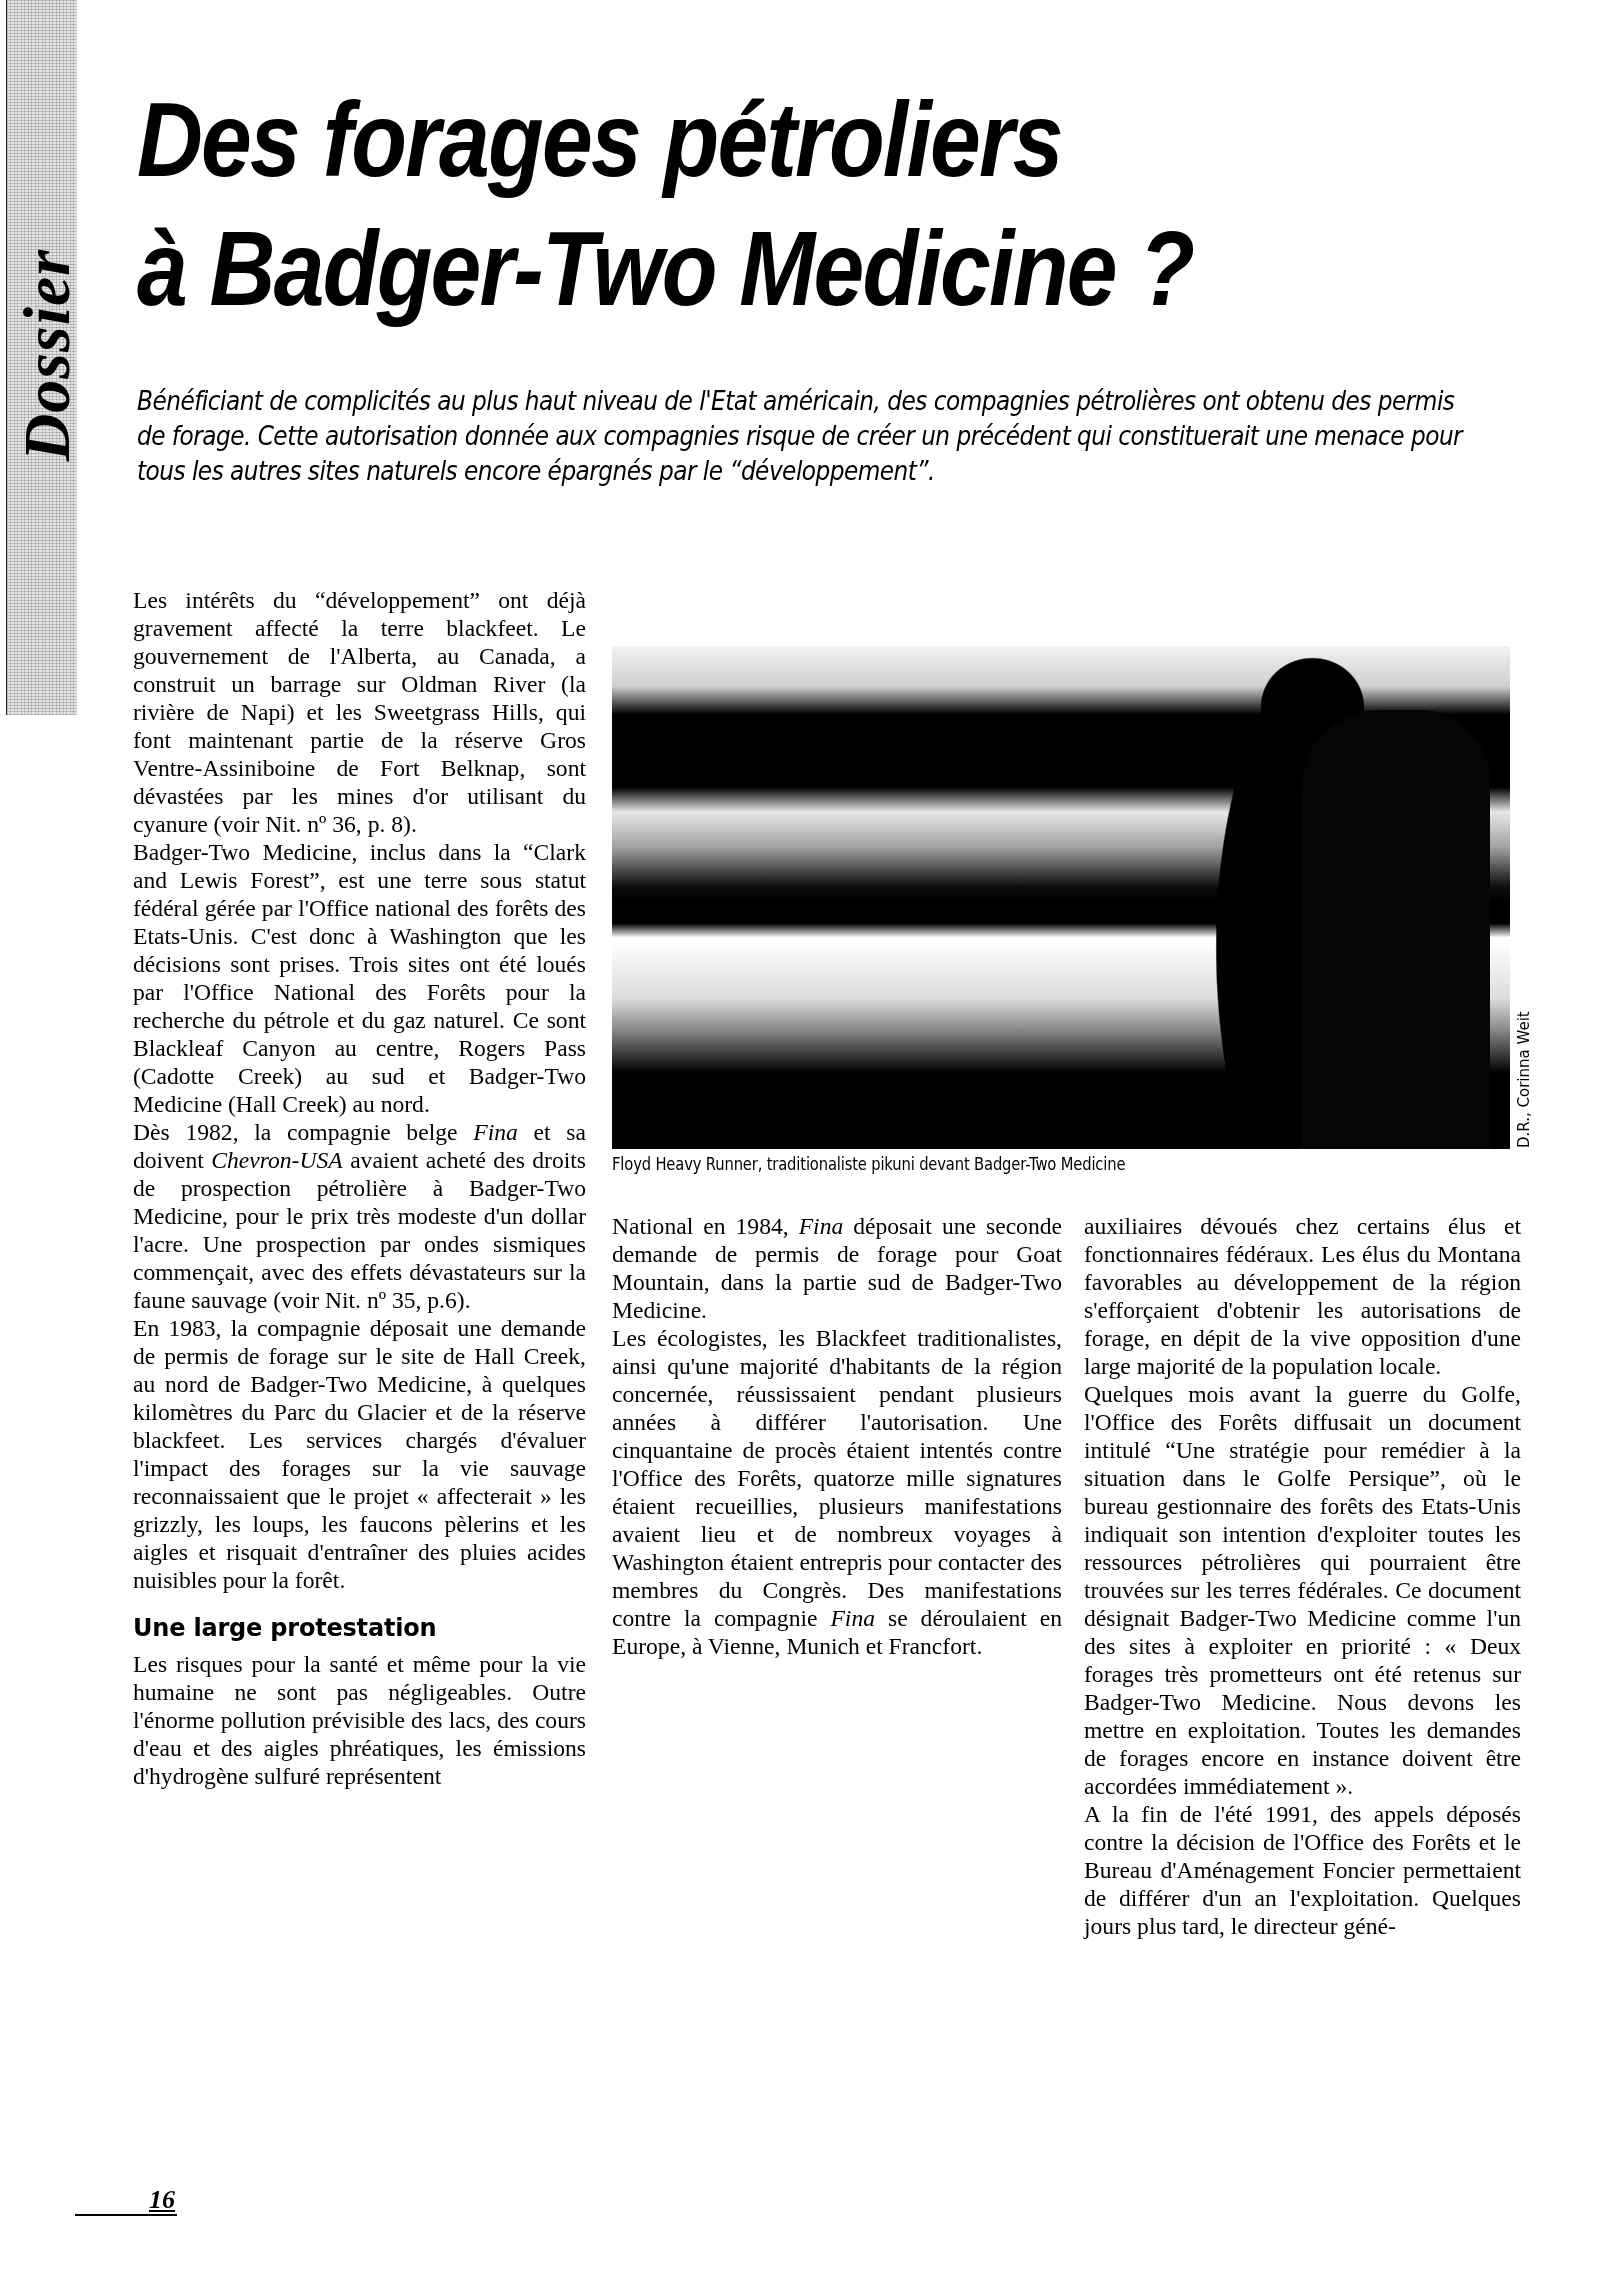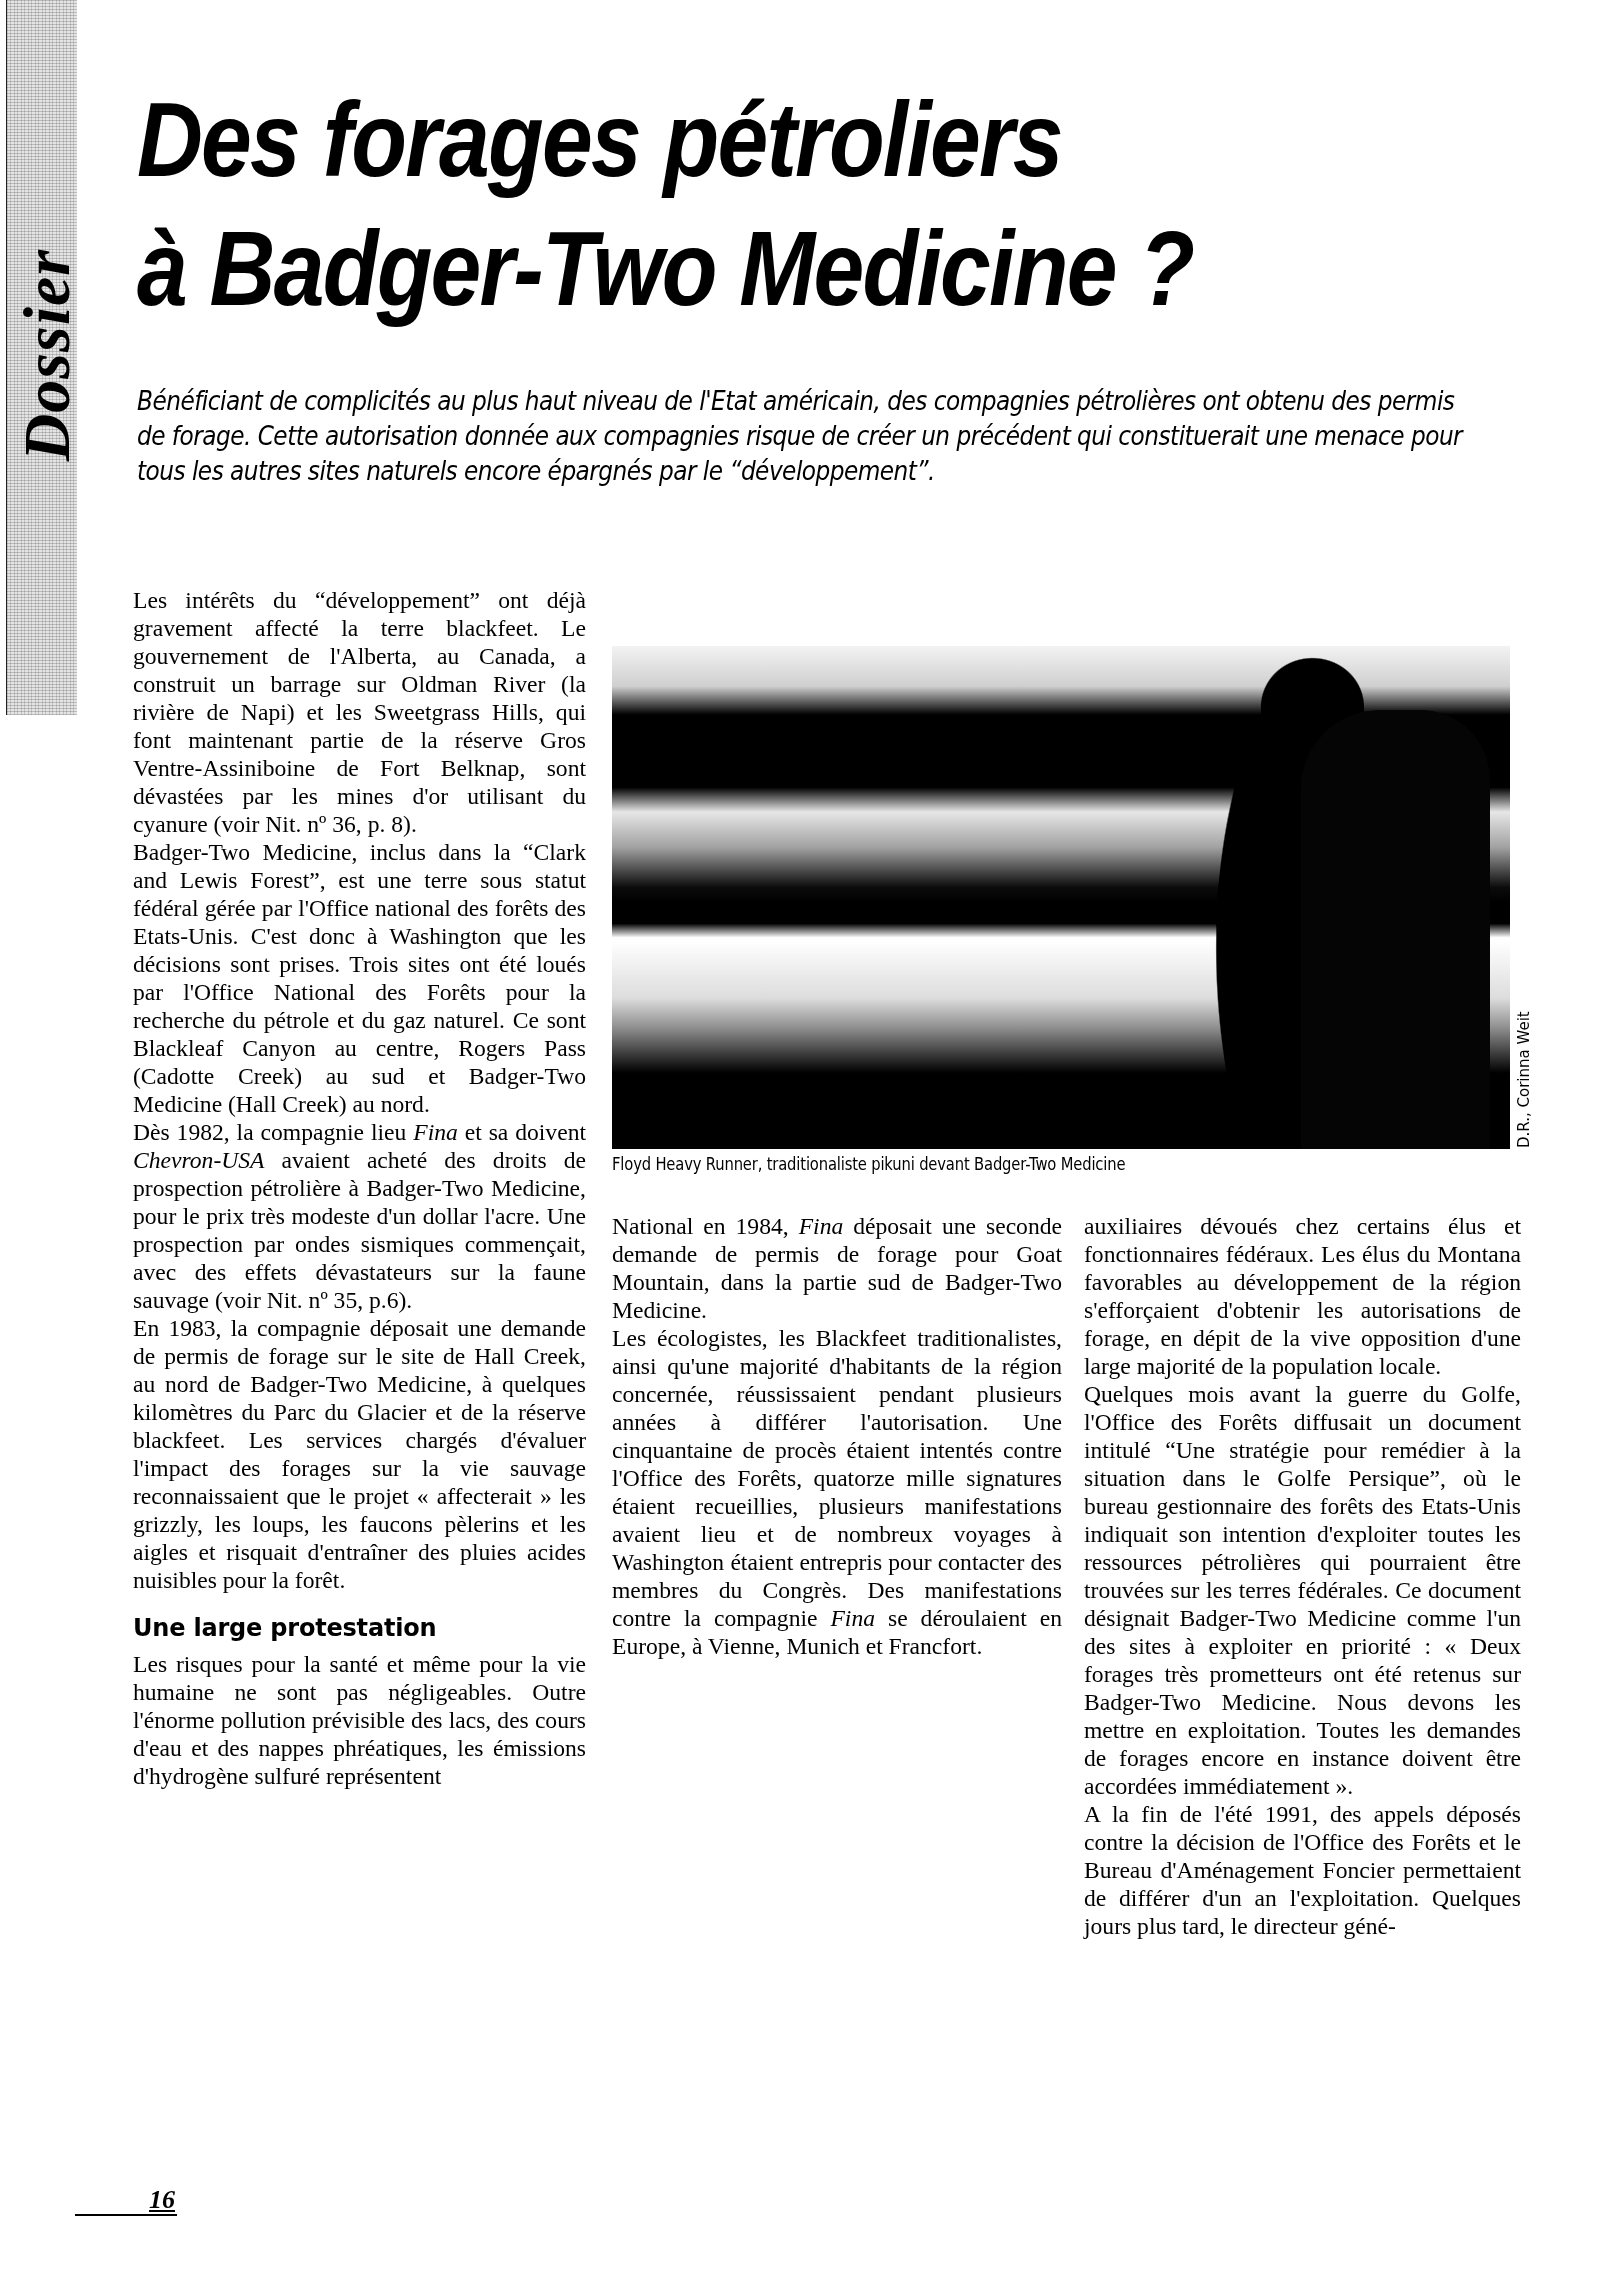--- a/index.html
+++ b/index.html
@@ -87,24 +87,24 @@
 <h1 class="title">
   <span>Des forages pétroliers</span><br>
   <span>à Badger-Two Medicine ?</span>
 </h1>
 
 <p class="lede">Bénéficiant de complicités au plus haut niveau de l'Etat américain, des compagnies pétrolières ont obtenu des permis de forage. Cette autorisation donnée aux compagnies risque de créer un précédent qui constituerait une menace pour tous les autres sites naturels encore épargnés par le “développement”.</p>
 
 <div class="col col-1">
   <p>Les intérêts du “développement” ont déjà gravement affecté la terre blackfeet. Le gouvernement de l'Alberta, au Canada, a construit un barrage sur Oldman River (la rivière de Napi) et les Sweetgrass Hills, qui font maintenant partie de la réserve Gros Ventre-Assiniboine de Fort Belknap, sont dévastées par les mines d'or utilisant du cyanure (voir Nit. nº 36, p. 8).</p>
   <p>Badger-Two Medicine, inclus dans la “Clark and Lewis Forest”, est une terre sous statut fédéral gérée par l'Office national des forêts des Etats-Unis. C'est donc à Washington que les décisions sont prises. Trois sites ont été loués par l'Office National des Forêts pour la recherche du pétrole et du gaz naturel. Ce sont Blackleaf Canyon au centre, Rogers Pass (Cadotte Creek) au sud et Badger-Two Medicine (Hall Creek) au nord.</p>
-  <p><span>Dès 1982, la compagnie lieu </span><em>Fina</em><span> et sa doivent </span><em>Chevron-USA</em><span> avaient acheté des droits de prospection pétrolière à Badger-Two Medicine, pour le prix très modeste d'un dollar l'acre. Une prospection par ondes sismiques commençait, avec des effets dévastateurs sur la faune sauvage (voir Nit. nº 35, p.6).</span></p>
+  <p><span>Dès 1982, la compagnie belge </span><em>Fina</em><span> et sa doivent </span><em>Chevron-USA</em><span> avaient acheté des droits de prospection pétrolière à Badger-Two Medicine, pour le prix très modeste d'un dollar l'acre. Une prospection par ondes sismiques commençait, avec des effets dévastateurs sur la faune sauvage (voir Nit. nº 35, p.6).</span></p>
   <p>En 1983, la compagnie déposait une demande de permis de forage sur le site de Hall Creek, au nord de Badger-Two Medicine, à quelques kilomètres du Parc du Glacier et de la réserve blackfeet. Les services chargés d'évaluer l'impact des forages sur la vie sauvage reconnaissaient que le projet « affecterait » les grizzly, les loups, les faucons pèlerins et les aigles et risquait d'entraîner des pluies acides nuisibles pour la forêt.</p>
   <p class="subhead">Une large protestation</p>
-  <p>Les risques pour la santé et même pour la vie humaine ne sont pas négligeables. Outre l'énorme pollution prévisible des lacs, des cours d'eau et des nappes phréatiques, les émissions d'hydrogène sulfuré représentent</p>
+  <p>Les risques pour la santé et même pour la vie humaine ne sont pas négligeables. Outre l'énorme pollution prévisible des lacs, des cours d'eau et des aigles phréatiques, les émissions d'hydrogène sulfuré représentent</p>
 </div>
 
 <div class="photo"></div>
 <div class="photo-figure"></div>
 <p class="caption">Floyd Heavy Runner, traditionaliste pikuni devant Badger-Two Medicine</p>
 <div class="credit">D.R., Corinna Weit</div>
 
 <div class="col col-2">
   <p><span>National en 1984, </span><em>Fina</em><span> déposait une seconde demande de permis de forage pour Goat Mountain, dans la partie sud de Badger-Two Medicine.</span></p>
   <p><span>Les écologistes, les Blackfeet traditionalistes, ainsi qu'une majorité d'habitants de la région concernée, réussissaient pendant plusieurs années à différer l'autorisation. Une cinquantaine de procès étaient intentés contre l'Office des Forêts, quatorze mille signatures étaient recueillies, plusieurs manifestations avaient lieu et de nombreux voyages à Washington étaient entrepris pour contacter des membres du Congrès. Des manifestations contre la compagnie </span><em>Fina</em><span> se déroulaient en Europe, à Vienne, Munich et Francfort.</span></p>

